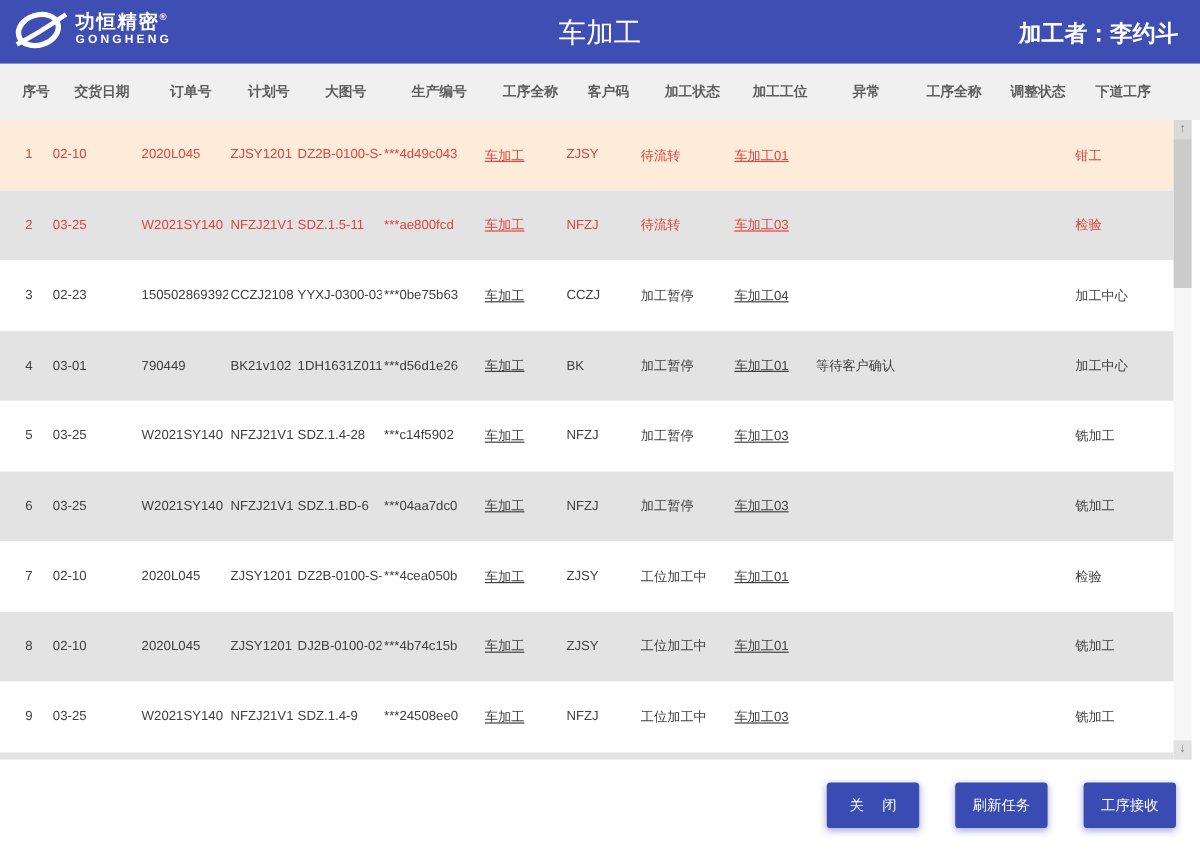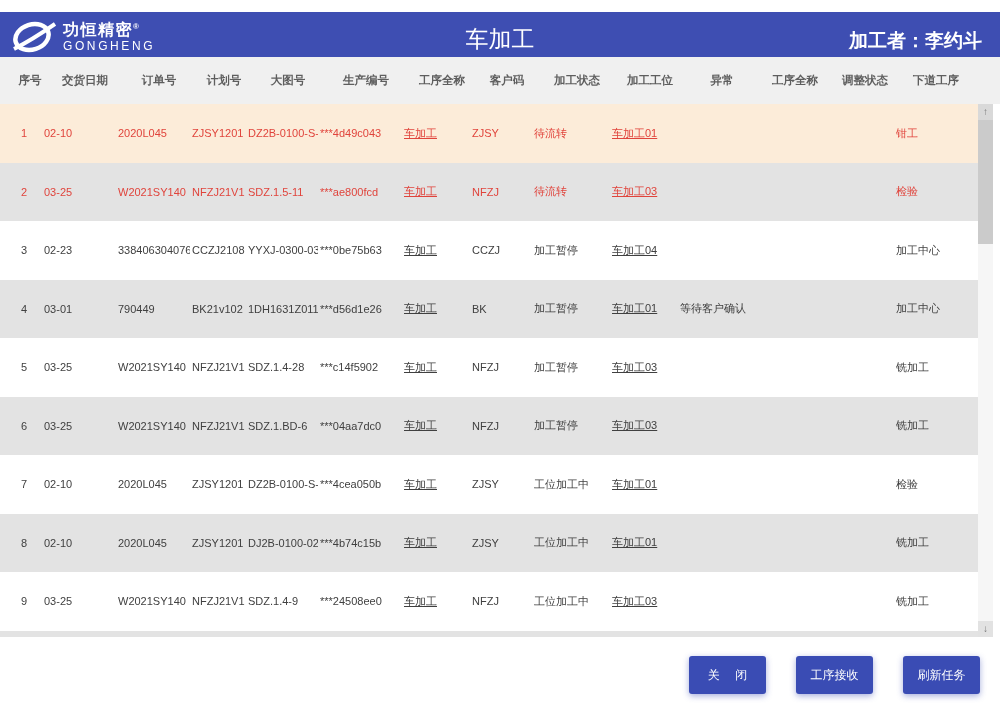--- a/index.html
+++ b/index.html
@@ -1,26 +1,26 @@
 <!DOCTYPE html>
 <html><head>
 <meta charset="utf-8">
 <style>
   html,body{margin:0;padding:0;background:#ffffff;}
   body{font-family:"Liberation Sans","DejaVu Sans",sans-serif;}
   .app{position:relative;width:1000px;height:711px;overflow:hidden;background:#ffffff;}
 
   
-  .topbar{position:relative;height:45px;background:#3e4eb2;color:#fff;margin-top:12px;}
+  .topbar{position:relative;height:53px;background:#3e4eb2;color:#fff;}
   .brand{position:absolute;left:12px;top:9px;display:flex;align-items:center;gap:7px;}
   .logo-svg{width:44px;height:32px;display:block;}
   .brand-text{display:flex;flex-direction:column;line-height:1;}
   .brand-cn{font-size:16px;font-weight:bold;letter-spacing:1.5px;white-space:nowrap;}
   .brand-cn sup{font-size:8px;vertical-align:super;}
-  .brand-en{font-size:12px;font-weight:normal;letter-spacing:2.6px;margin-top:2px;}
+  .brand-en{font-size:10px;font-weight:bold;letter-spacing:2.6px;margin-top:2px;}
   .title{position:absolute;left:0;right:0;top:0;height:55px;line-height:55px;text-align:center;font-size:23px;font-weight:normal;margin:0;}
   .operator{position:absolute;right:18px;top:0;height:55px;line-height:57px;font-size:19px;font-weight:bold;}
 
   
   .thead{height:47px;background:#f0f0f0;display:flex;align-items:center;padding-left:12px;box-sizing:border-box;}
   .hcell{flex:none;font-size:11.5px;font-weight:bold;color:#5e5e5e;text-align:center;white-space:nowrap;overflow:hidden;}
 
   
   .tviewport{position:relative;height:533px;background:#fff;}
   .trow{display:flex;align-items:center;height:58.5px;width:978px;padding-left:6px;box-sizing:border-box;}
@@ -119,21 +119,21 @@
           <div class="cell c8 w8">待流转</div>
           <div class="cell c9 w9 link">车加工03</div>
           <div class="cell c10 w10"></div>
           <div class="cell c11 w11"></div>
           <div class="cell c12 w12"></div>
           <div class="cell c13 w13">检验</div>
         </div>
         <div class="trow bg-white tone-dark">
           <div class="cell c0 w0">3</div>
           <div class="cell c1 w1">02-23</div>
-          <div class="cell c2 w2">338406304076</div>
+          <div class="cell c2 w2">150502869392</div>
           <div class="cell c3 w3">CCZJ2108</div>
           <div class="cell c4 w4">YYXJ-0300-03</div>
           <div class="cell c5 w5">***0be75b63</div>
           <div class="cell c6 w6 link">车加工</div>
           <div class="cell c7 w7">CCZJ</div>
           <div class="cell c8 w8">加工暂停</div>
           <div class="cell c9 w9 link">车加工04</div>
           <div class="cell c10 w10"></div>
           <div class="cell c11 w11"></div>
           <div class="cell c12 w12"></div>
@@ -239,17 +239,17 @@
     <div class="row-sliver bg-gray"></div>
     <div class="vscroll">
       <div class="sb-btn up">↑</div>
       <div class="sb-thumb"></div>
       <div class="sb-btn down">↓</div>
     </div>
   </div>
 
   <footer class="footer">
     <button class="btn btn-close">关 闭</button>
+    <button class="btn">刷新任务</button>
     <button class="btn">工序接收</button>
-    <button class="btn">刷新任务</button>
   </footer>
 
 </div>
 
 </body></html>

